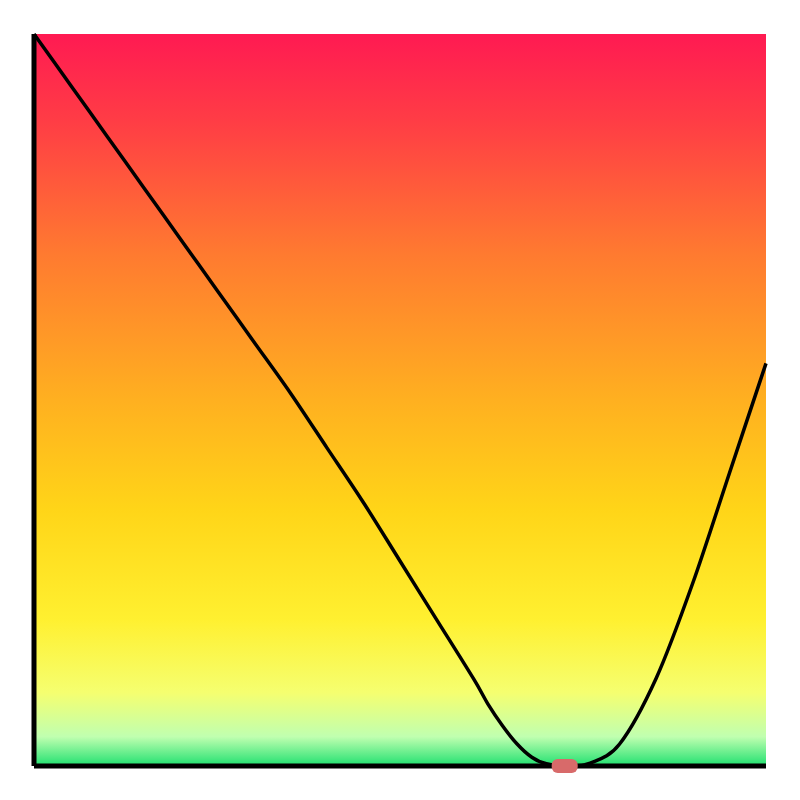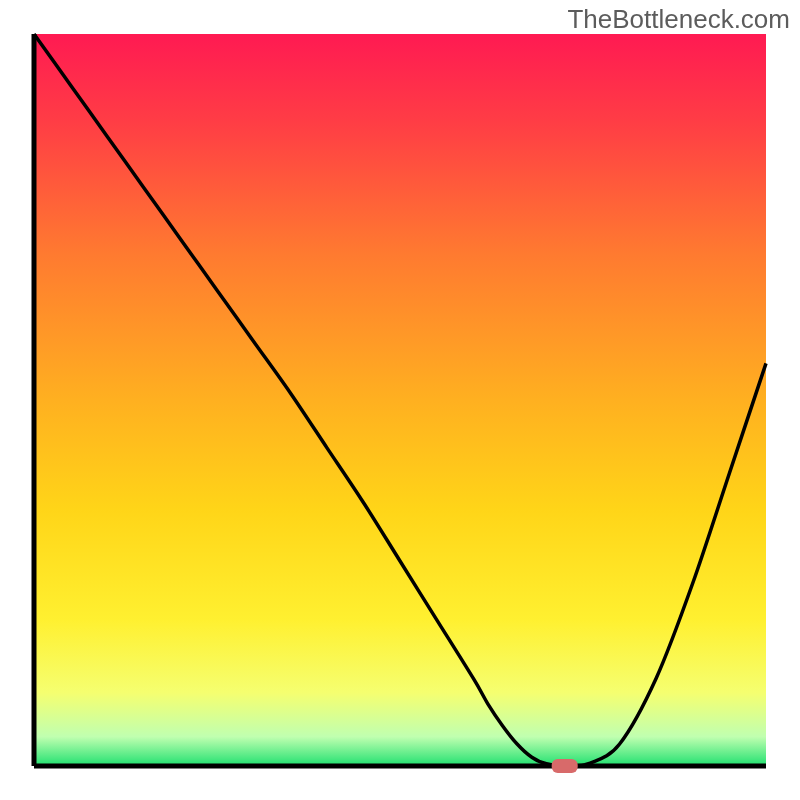--- a/index.html
+++ b/index.html
@@ -28,21 +28,20 @@
     position: absolute;
     top: 0;
     left: 0;
     width: 800px;
     height: 800px;
   }
 </style>
 </head>
 <body>
 <div class="container">
-  <div class="watermark">TheBottleneck.com</div>
   <svg class="chart" viewBox="0 0 800 800">
     <defs>
       <linearGradient id="bg-grad" x1="0" y1="0" x2="0" y2="1">
         <stop offset="0%" stop-color="#ff1a52"></stop>
         <stop offset="12%" stop-color="#ff3d45"></stop>
         <stop offset="30%" stop-color="#ff7a30"></stop>
         <stop offset="50%" stop-color="#ffb020"></stop>
         <stop offset="65%" stop-color="#ffd518"></stop>
         <stop offset="80%" stop-color="#fff030"></stop>
         <stop offset="90%" stop-color="#f5ff70"></stop>

